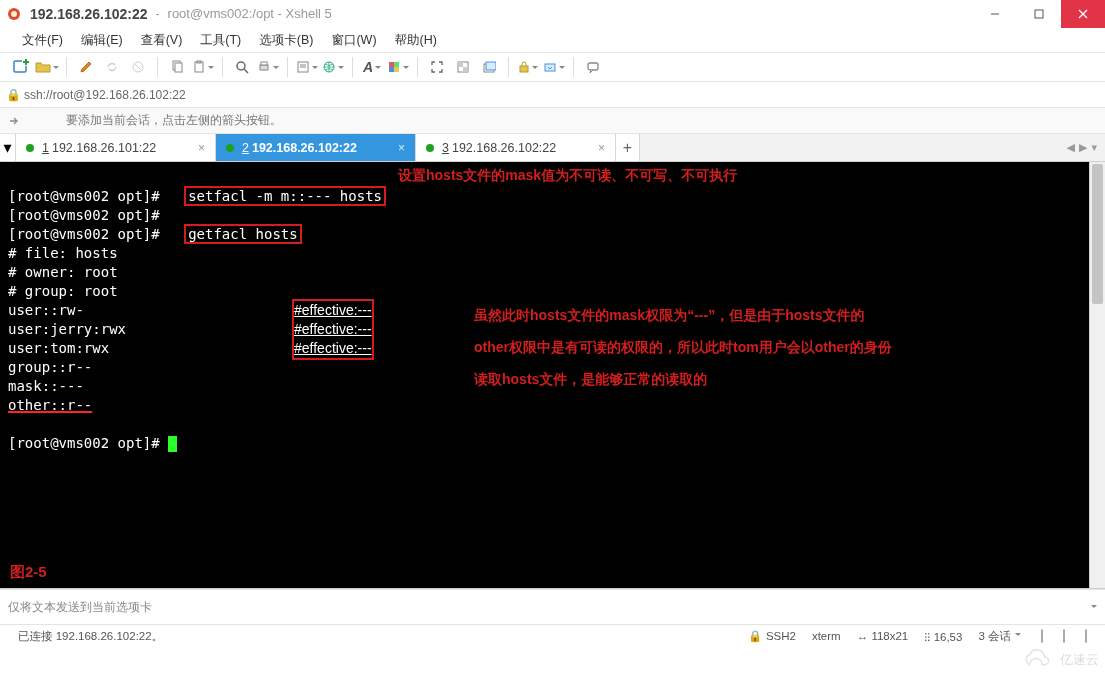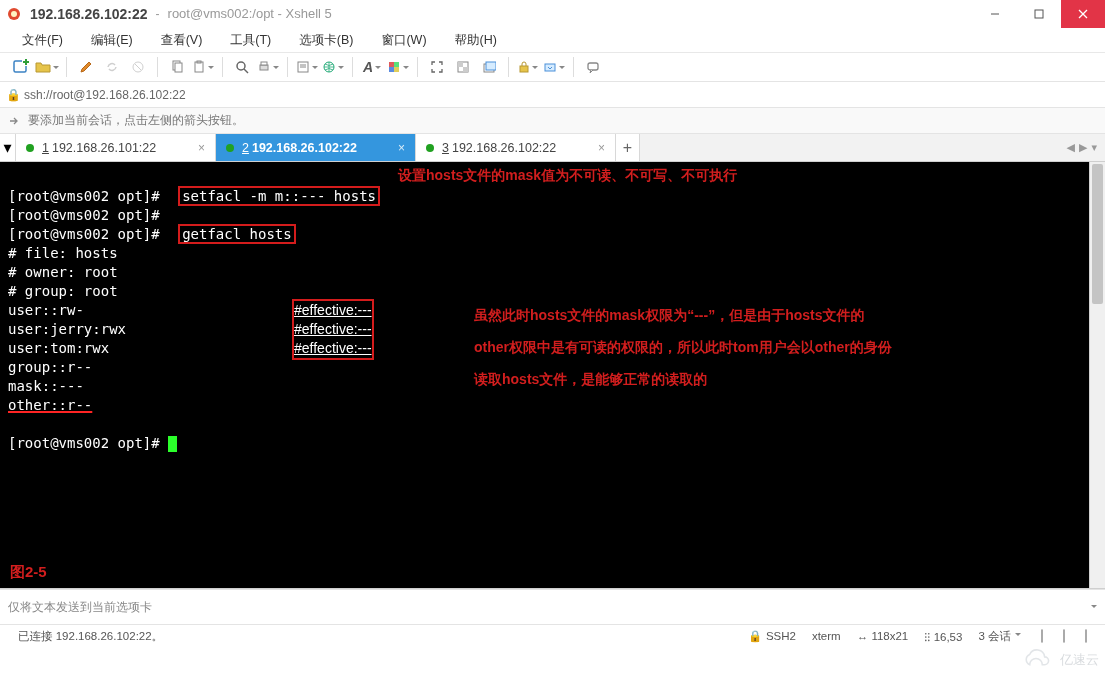--- a/index.html
+++ b/index.html
@@ -11,35 +11,35 @@
   .titlebar .appicon { width: 16px; height: 16px; margin-right: 8px; display:inline-flex; align-items:center; justify-content:center; }
   .titlebar .tb-ip { font-weight: bold; font-size: 14px; color:#444; }
   .titlebar .tb-sep { padding: 0 8px; color: #999; }
   .titlebar .tb-path { color: #999; font-size: 13px; }
   .winbtns { margin-left: auto; display: flex; }
   .winbtn { width: 44px; height: 28px; display: flex; align-items: center; justify-content: center; color:#555; }
   .winbtn.close { background: #e23447; color: #fff; }
   .winbtn svg { width: 10px; height: 10px; }
 
   
-  .menubar { height: 24px; display: flex; align-items: flex-end; padding: 0 14px; font-size: 12.5px; color: #333; gap: 12px; }
+  .menubar { height: 24px; display: flex; align-items: flex-end; padding: 0 14px; font-size: 12.5px; color: #333; gap: 2px; }
   .menubar .mitem { padding: 3px 8px; border-radius: 2px; }
 
   
   .toolbar { height: 30px; border-top: 1px solid #e8e8e8; border-bottom: 1px solid #e4e4e4; display: flex; align-items: center; padding: 0 8px; gap: 0; }
   .tb-btn { width: 26px; height: 26px; display:flex; align-items:center; justify-content:center; border:1px solid transparent; border-radius:2px; color:#555; }
   .tb-btn.dd::after { content:""; border:3px solid transparent; border-top-color:#888; margin-left:2px; margin-top:3px; }
   .tb-sepv { width:1px; height:20px; background:#ddd; margin:0 6px; }
 
   
   .addrbar { height: 26px; border-bottom: 1px solid #e4e4e4; display:flex; align-items:center; padding:0 6px; font-size:12px; color:#666; }
   .addrbar .lockicon { width:14px; text-align:center; color:#888; margin-right:4px; }
 
   
-  .hintbar { height: 26px; background:#f9f9f9; border-bottom:1px solid #e4e4e4; display:flex; align-items:center; padding:0 6px; font-size:12px; color:#777; }
+  .hintbar { height: 26px; background:#f9f9f9; border-bottom:1px solid #e4e4e4; display:flex; align-items:center; padding:0 6px; font-size:12px; color:#777;gap:38px; }
   .hintbar .harrow { width:16px; height:16px; display:flex; align-items:center; justify-content:center; margin-right:6px; }
 
   
   .sesstabs { height: 28px; display:flex; align-items:stretch; border-bottom:1px solid #cfcfcf; background:#f2f2f2; }
   .sesstabs .manage { width: 16px; display:flex; align-items:center; justify-content:center; background:#fff; border-right:1px solid #d8d8d8; }
   .tab { min-width: 200px; max-width: 210px; display:flex; align-items:center; padding:0 10px; font-size:12.5px; color:#444; border-right:1px solid #d8d8d8; background:#fff; position:relative; }
   .tab .dot { width:8px; height:8px; border-radius:50%; background:#21a121; margin-right:8px; }
   .tab .num { text-decoration: underline; margin-right:3px; }
   .tab .label { white-space:nowrap; }
   .tab .x { margin-left:auto; color:#999; font-size:12px; padding-left:8px; }
@@ -47,21 +47,21 @@
   .tab.active .label { font-weight:bold; }
   .tab.active .x { color:#d9ecf9; }
   .tab.active .num { color:#fff; }
   .addtab { width:24px; display:flex; align-items:center; justify-content:center; color:#666; font-size:16px; border-right:1px solid #d8d8d8; background:#fff; }
   .tabnav { margin-left:auto; display:flex; align-items:center; gap:4px; padding-right:8px; color:#999; font-size:11px; }
 
   
   .termwrap { position:relative; height: 427px; background:#000; overflow:hidden; border-bottom:1px solid #cfcfcf; }
   .terminal { position:absolute; inset:0 16px 0 0; padding: 6px 8px; font-family: "Consolas","DejaVu Sans Mono","Menlo",monospace; font-size: 14px; line-height: 19px; color:#fff; white-space:pre; }
   .terminal .prompt { color:#fff; }
-  .hlbox { border: 2px solid #d41c1c; padding: 0 2px; margin-left:10px; color:#fff; }
+  .hlbox { border: 2px solid #d41c1c; padding: 0 2px; margin-left:16px; color:#fff; }
   .eff-col { position:absolute; left:292px; top: 137px; border:2px solid #d41c1c; padding:0; }
   .eff-col div { line-height:19px; color:#fff; font-family:inherit; font-size:14px;text-decoration:underline; }
   .redunder { text-decoration: underline; text-decoration-color: #ff2424; text-decoration-thickness:2px; }
   .ann-red { color:#d21e1e; font-weight:bold; font-family:"Microsoft YaHei",sans-serif; font-size:14px; }
   .figlabel { position:absolute; bottom:6px; left:10px; color:#d21e1e; font-weight:bold; font-size:15px; }
   .cursor { display:inline-block; width:9px; height:16px; background:#2bff2b; vertical-align:middle; }
   .scrollbar { position:absolute; right:0; top:0; bottom:0; width:16px; background:#f0f0f0; border-left:1px solid #d0d0d0; }
   .scroll-thumb { position:absolute; right:2px; left:2px; top:2px; height:140px; background:#c4c4c4; border-radius:2px; }
 
   .ann1 { position:absolute; left:398px; top:5px; }

